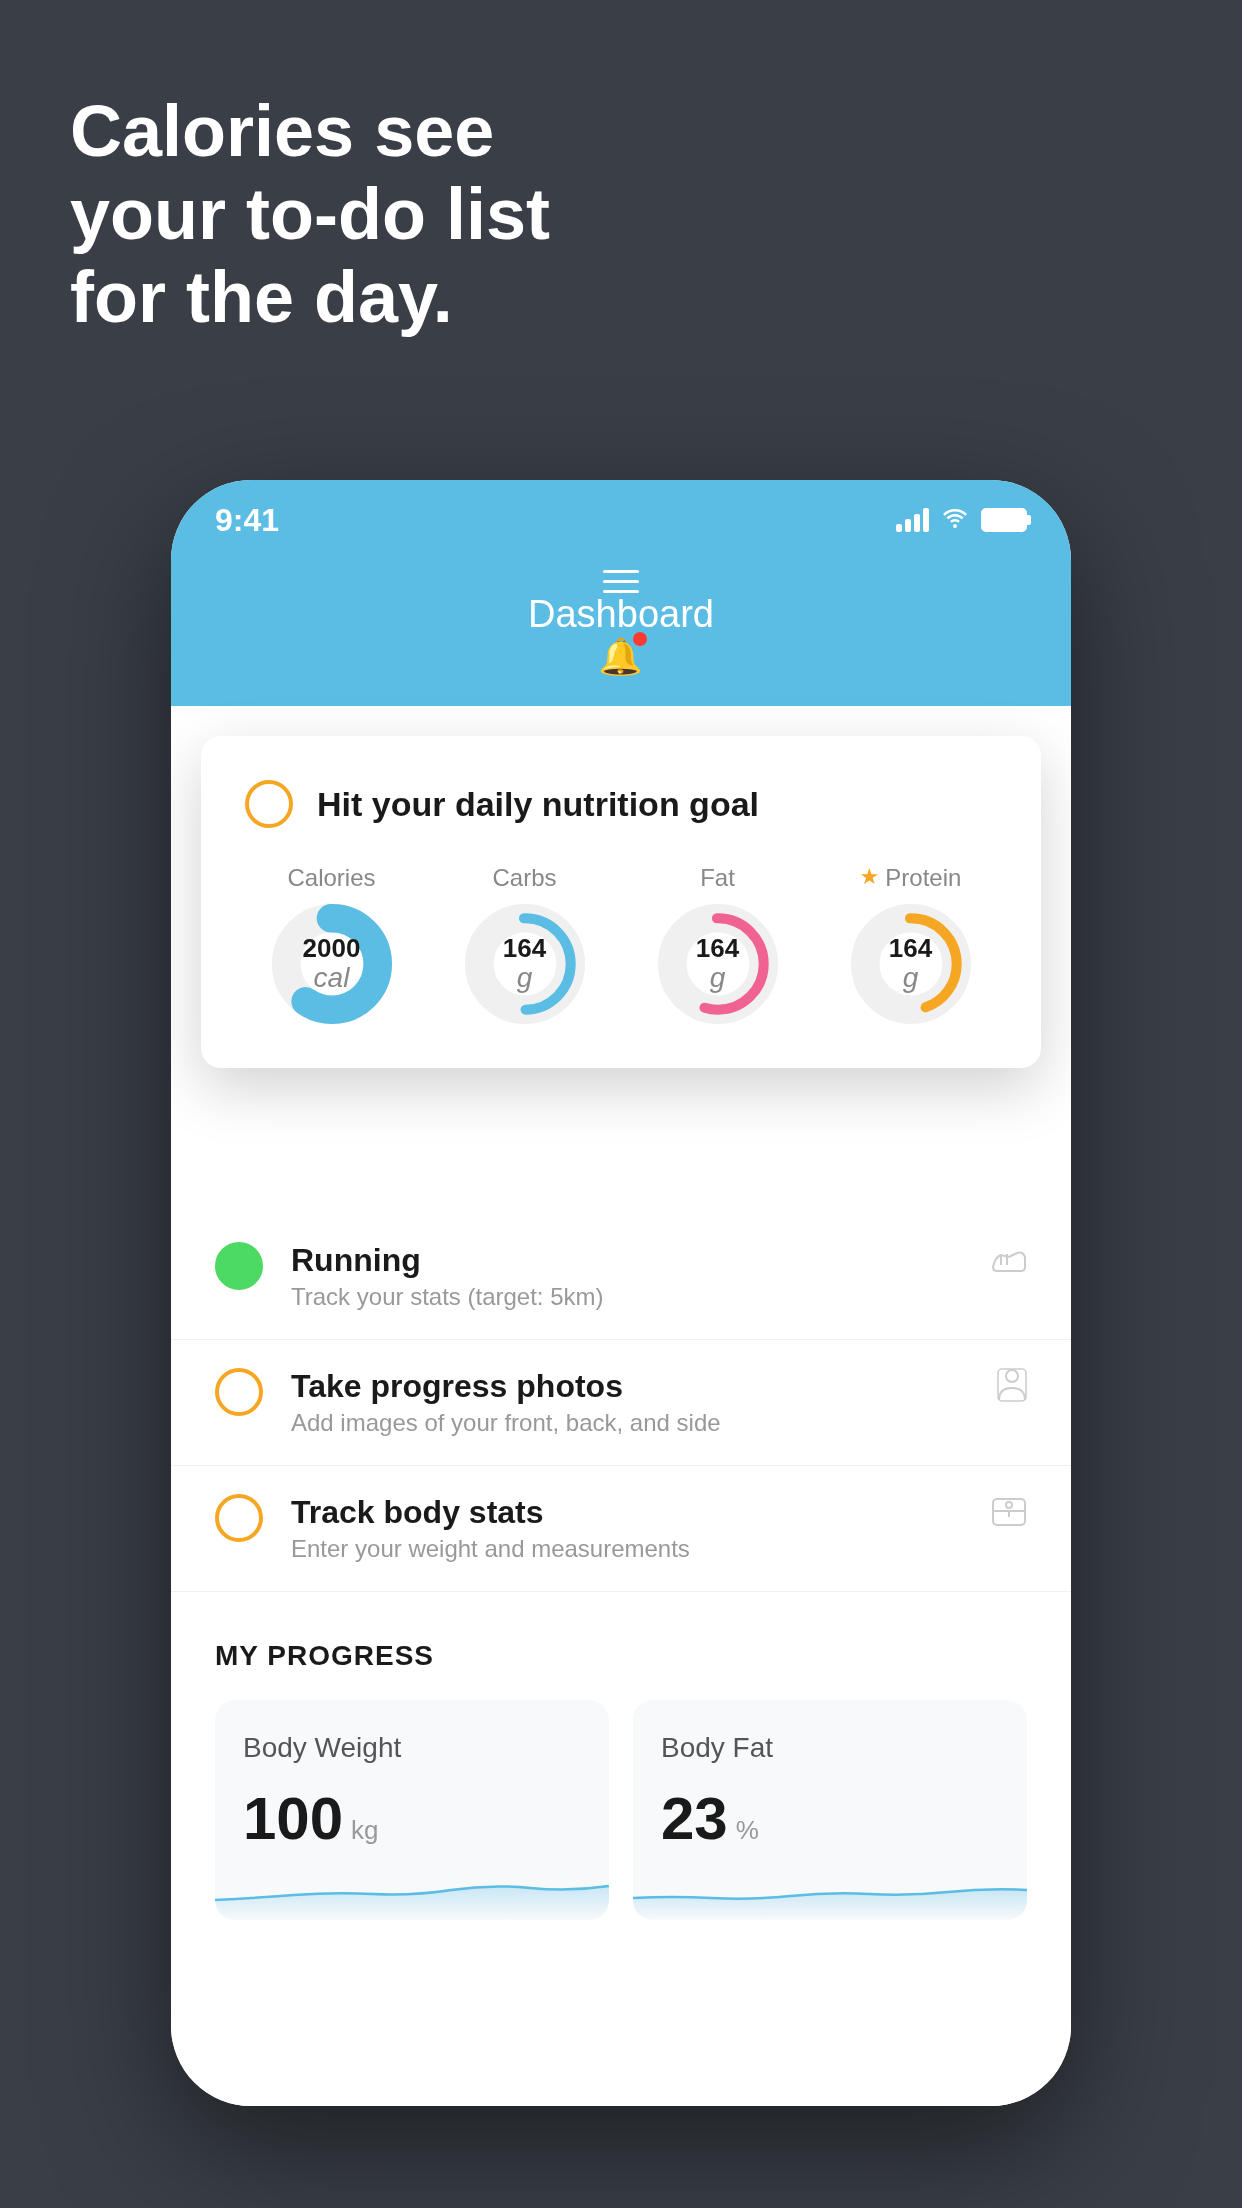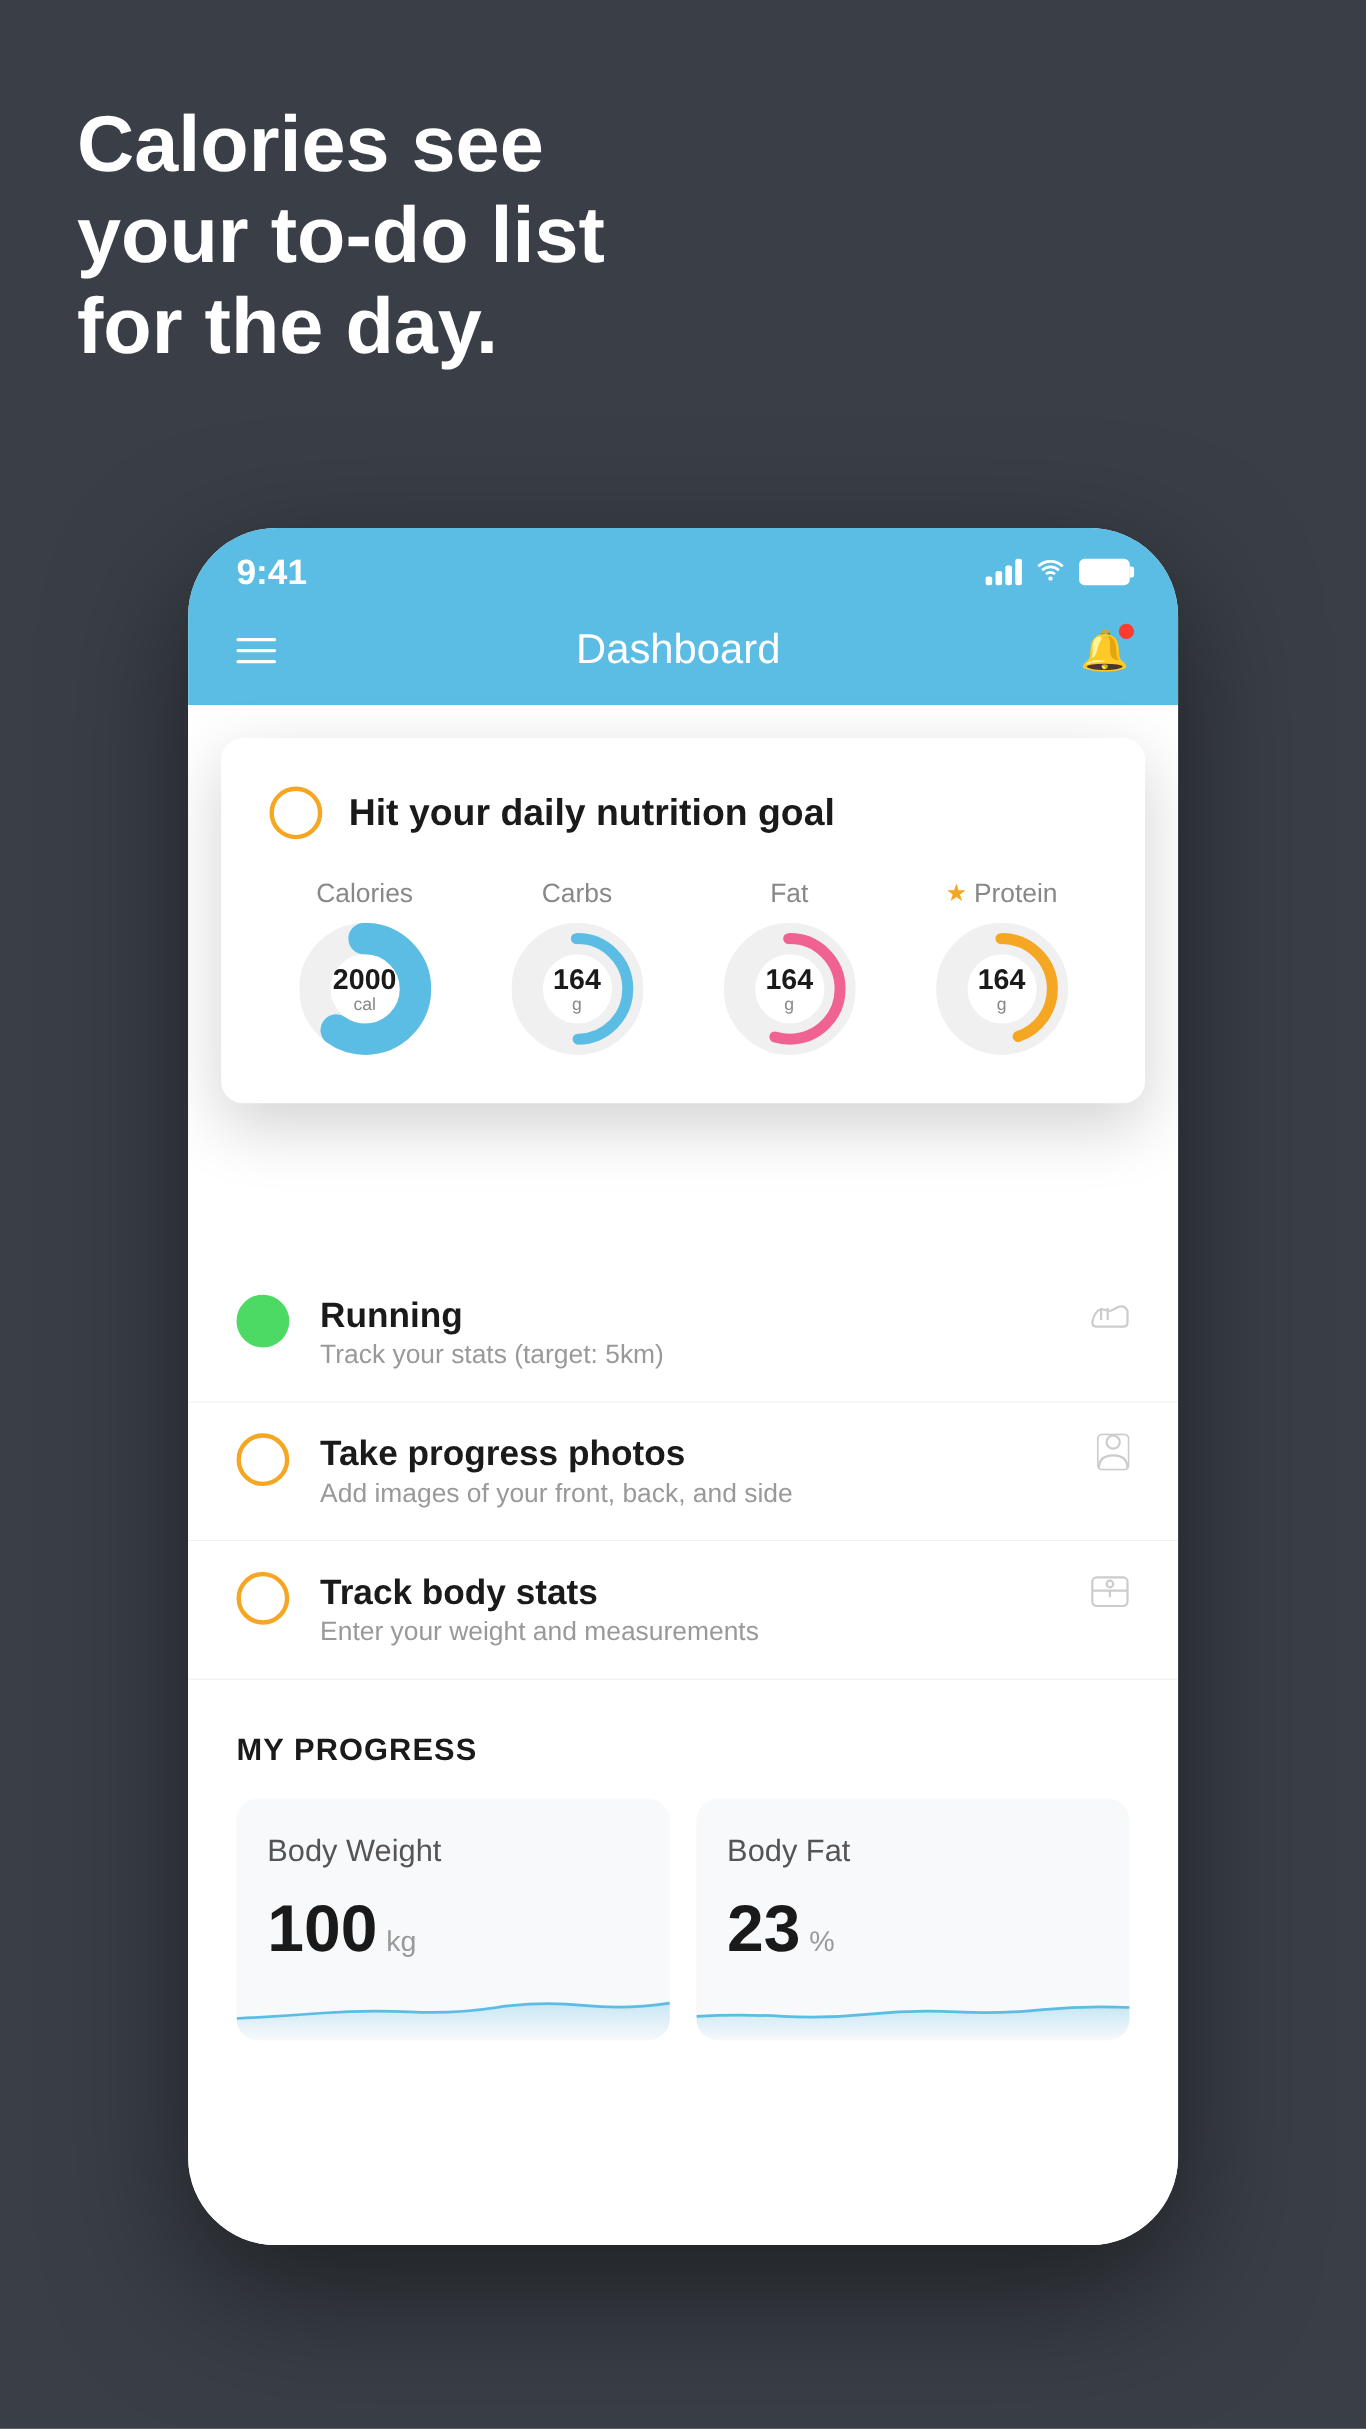--- a/index.html
+++ b/index.html
@@ -103,20 +103,21 @@
       border-radius: 0 2px 2px 0;
     }
 
     
     .app-header {
       background: #5bbde4;
       display: flex;
       justify-content: space-between;
       align-items: center;
       padding: 20px 44px 28px;
+      flex-direction: column;
     }
 
     .hamburger {
       display: flex;
       flex-direction: column;
       gap: 7px;
       cursor: pointer;
     }
 
     .hamburger-line {
@@ -260,23 +261,24 @@
     }
 
     .donut-value {
       font-size: 26px;
       font-weight: 700;
       color: #1a1a1a;
       display: block;
     }
 
     .donut-unit {
-      font-size: 16px;
+      font-size: 28px;
       color: #888;
       display: block;
+      font-style: italic;
     }
 
     
     .content-below {
       padding-top: 420px;
     }
 
     .todo-item {
       display: flex;
       align-items: flex-start;

